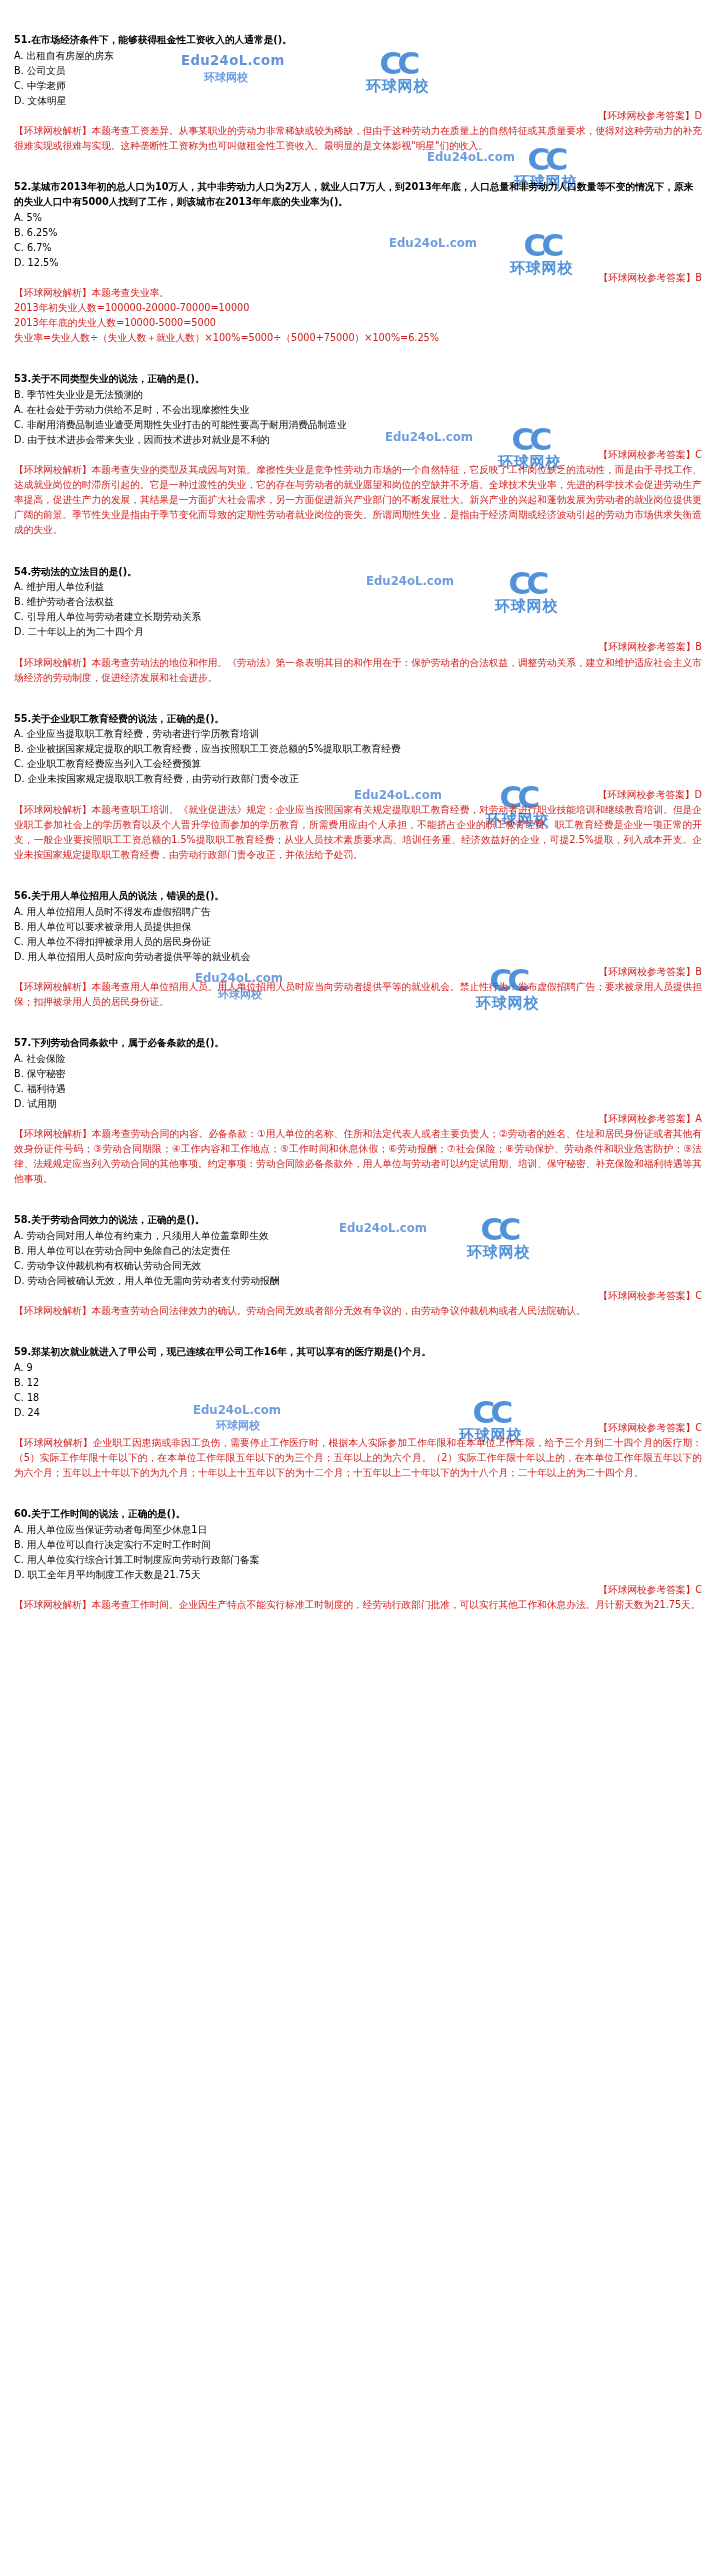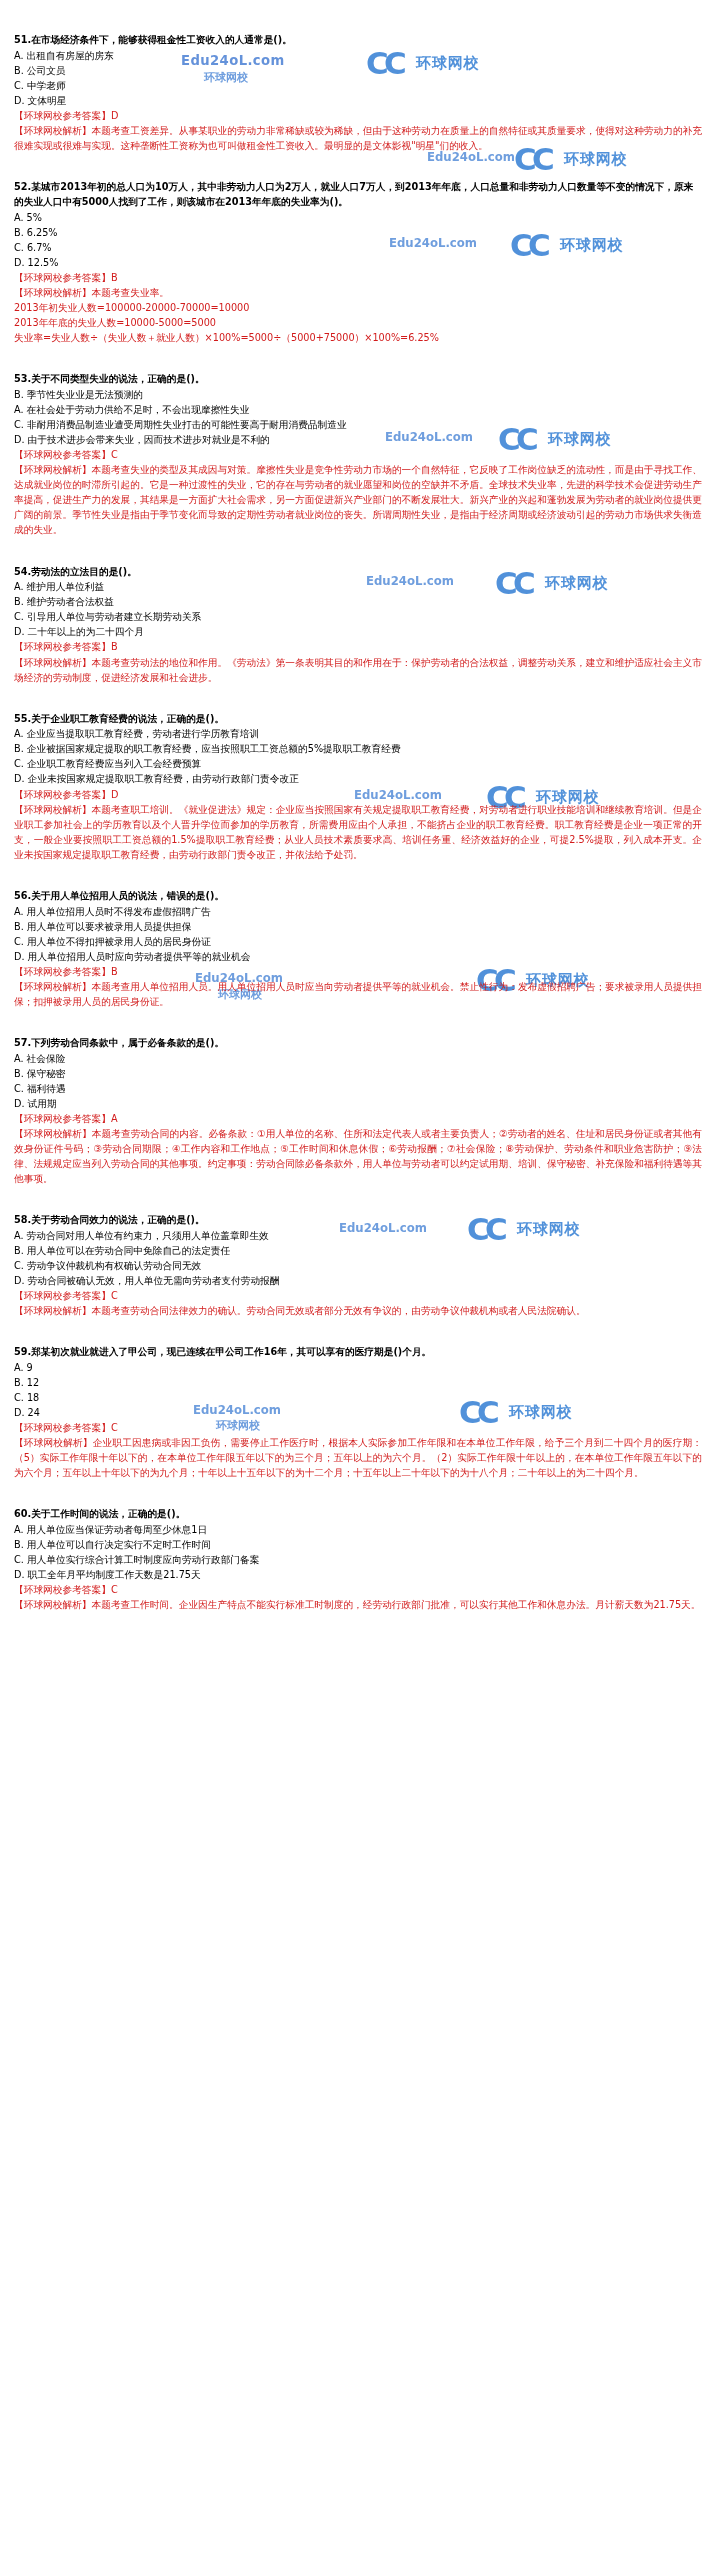--- a/index.html
+++ b/index.html
@@ -14,42 +14,43 @@
   .page{
     width:716px;
     box-sizing:border-box;
     padding:6.2px 14px 18.7px 14px;
     position:relative;
     overflow:hidden;
   }
   .q{margin-bottom:7.8px;position:relative;z-index:3;}
   .q-stem{font-weight:bold;color:#000;margin-bottom:0.8px;margin-top:26px;}
   .opt{color:#000;margin-left:0px;}
-  .ans{color:#d21b1b;}
+  .ans{color:#d21b1b;text-align:right;}
   .exp{color:#d21b1b;text-align:justify;}
   
   .wm{
     position:absolute;
     z-index:1;
     pointer-events:none;
     user-select:none;
   }
   .wm-text{
     color:#4a7fd4;
     font-weight:bold;
     font-size:13.2px;
     font-family:"DejaVu Sans","Liberation Sans",sans-serif;
     letter-spacing:0.4px;
     opacity:.85;
   }
   .wm-logo{
     display:flex;
     align-items:center;
-    gap:14px;
+    gap:0;
     opacity:.9;
+    flex-direction:column;
   }
   .wm-logo .cc{
     font-size:31px;
     font-weight:bold;
     color:#3f86d6;
     letter-spacing:-4.7px;
     font-family:"DejaVu Sans","Liberation Sans",sans-serif;
     line-height:1;
   }
   .wm-logo .cn{

